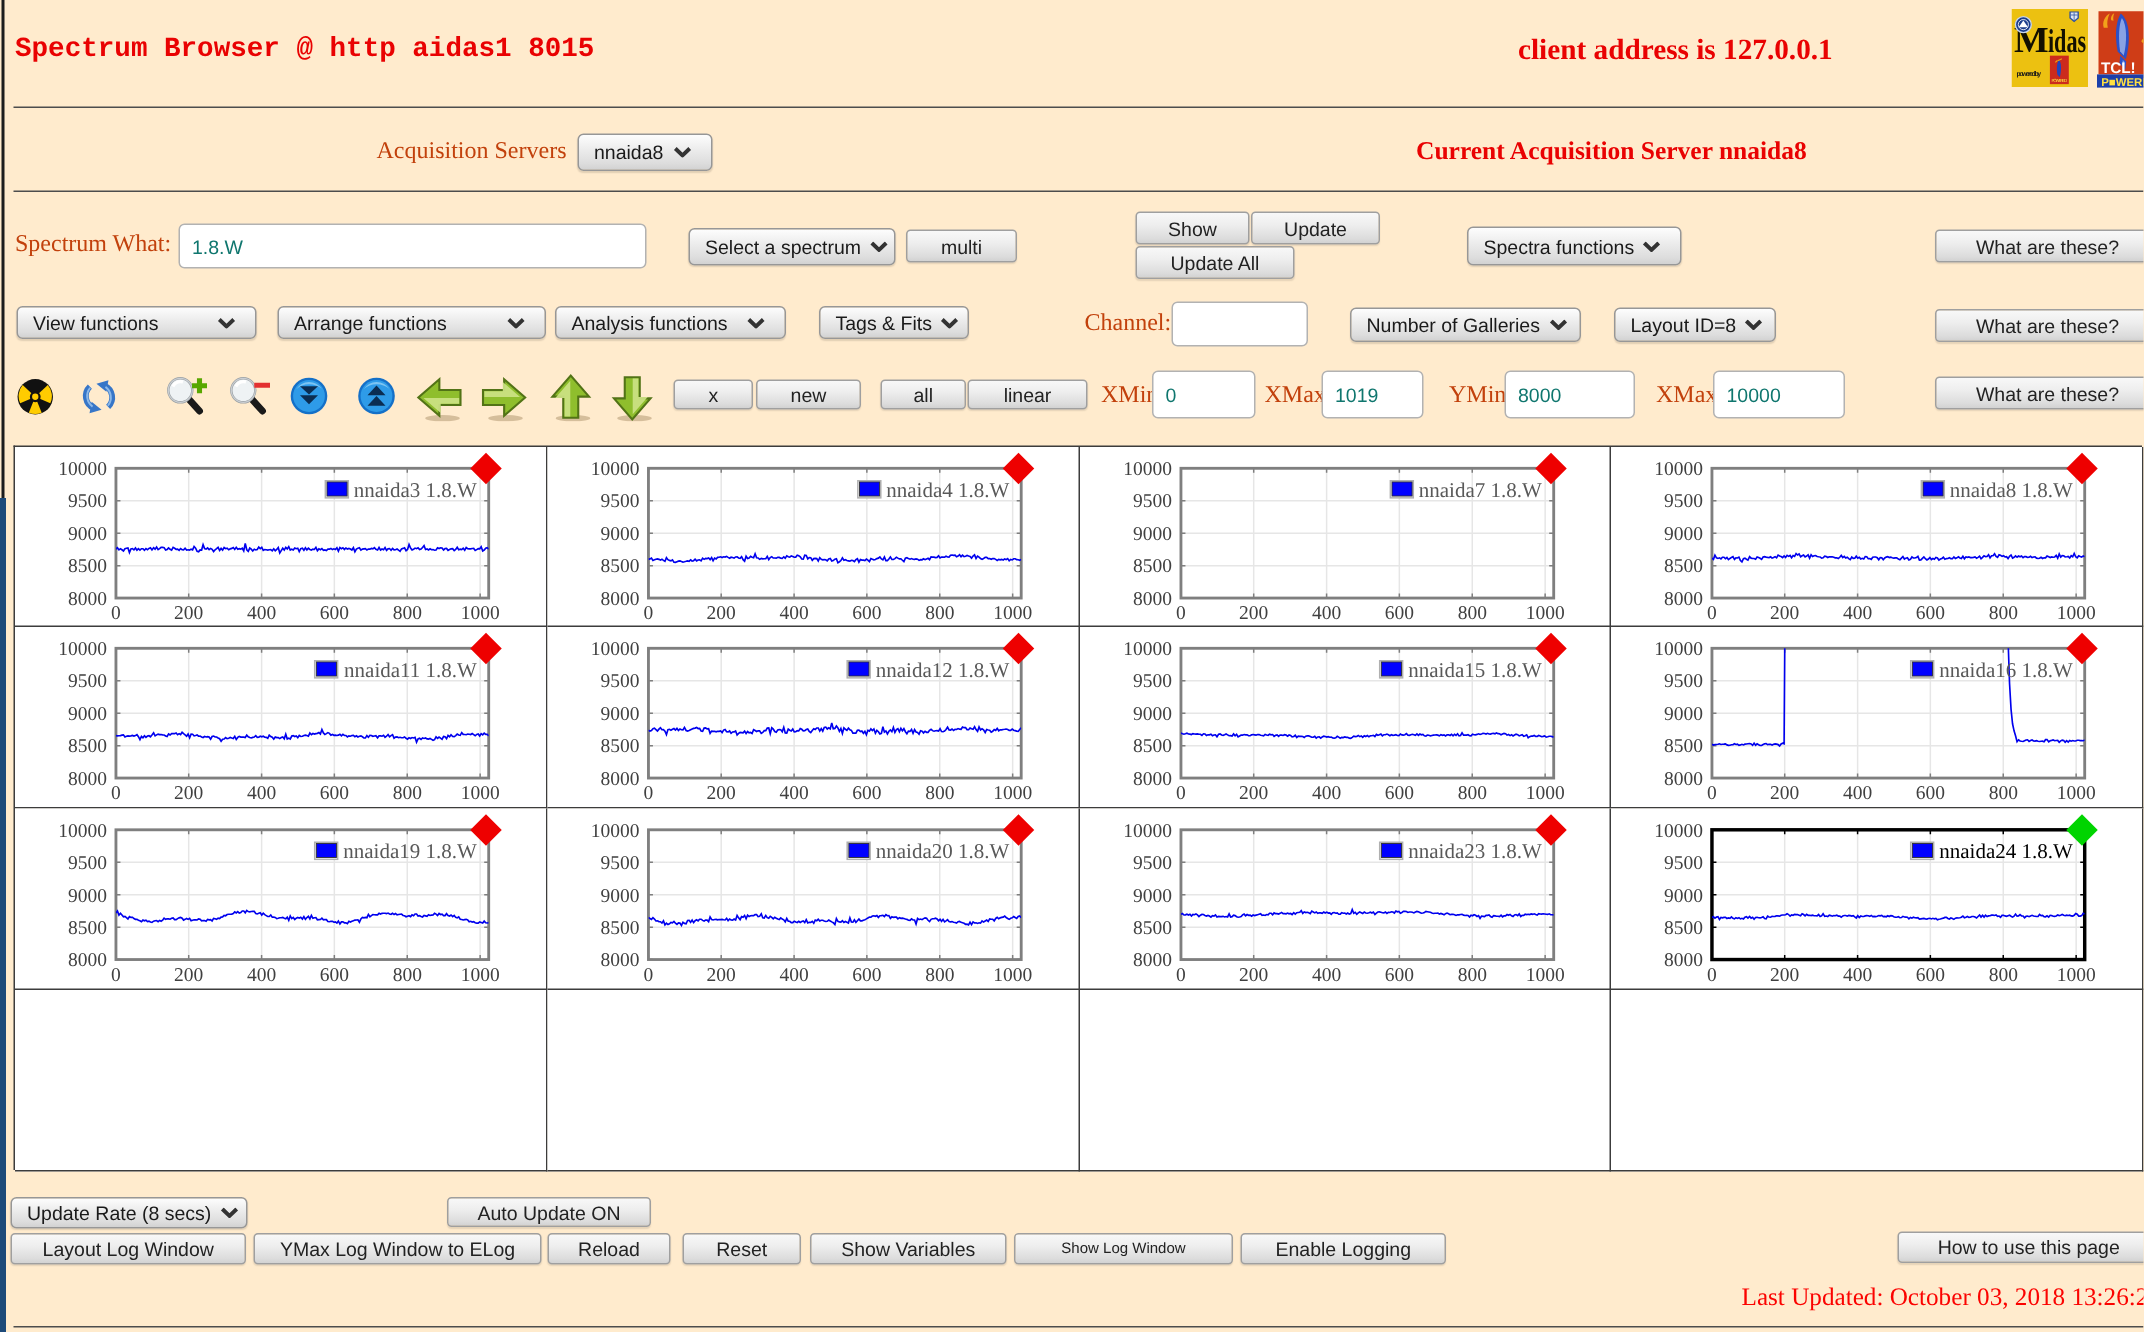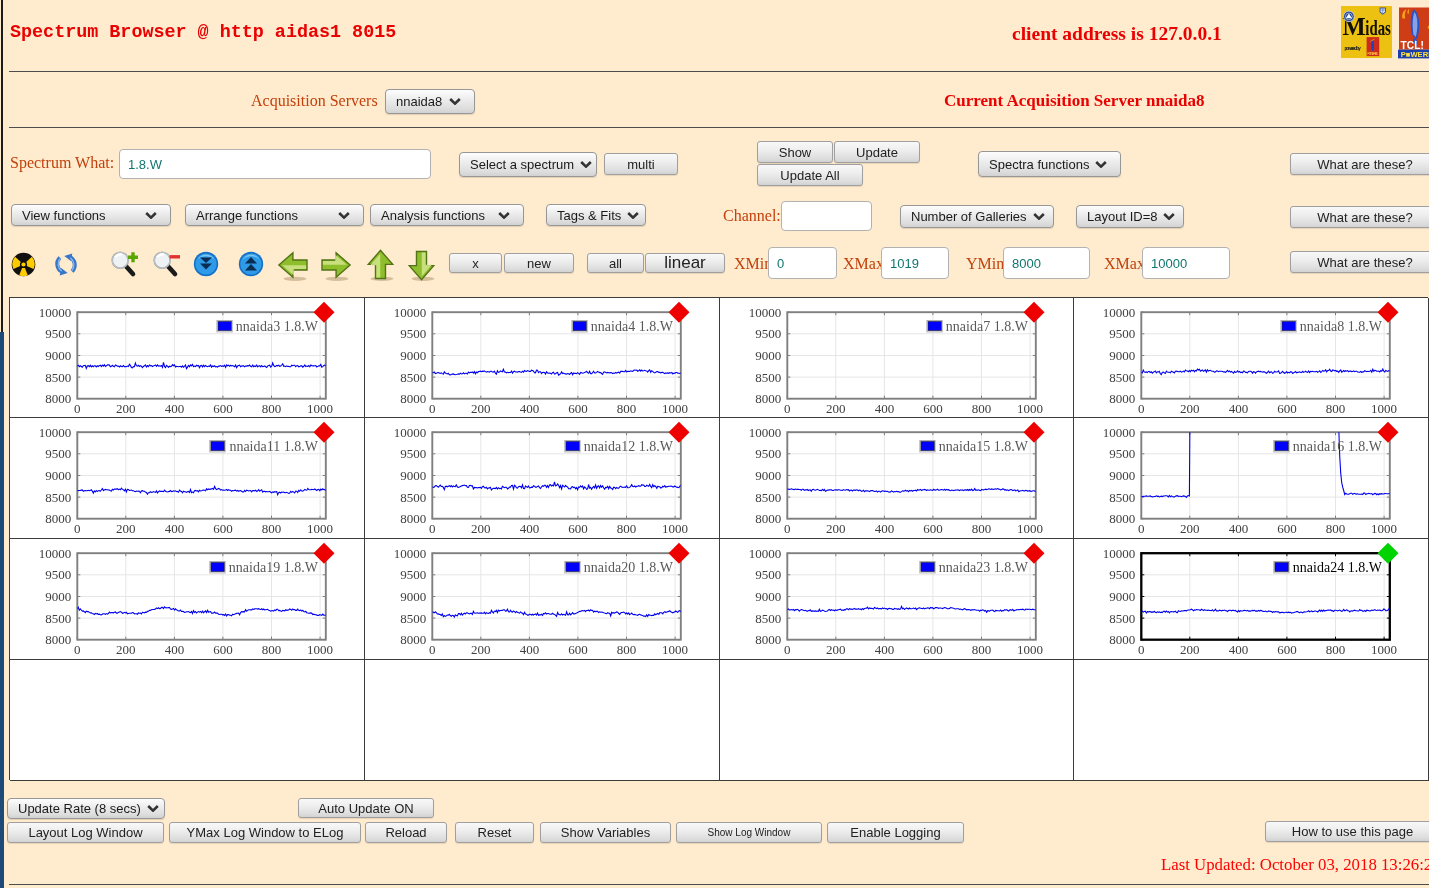--- a/index.html
+++ b/index.html
@@ -199,21 +199,21 @@
 <svg width="33" height="32" viewBox="-16.5 -16 33 32" style="left:405px;top:249px">
 <ellipse cx="1.5" cy="13.8" rx="11.5" ry="2.1" fill="#86693f" opacity="0.35"></ellipse>
 <g transform="rotate(90)">
       <path d="M-13.5 -5 H0.6 V-12.2 L14.6 0 L0.6 12.2 V5 H-13.5 Z" fill="#8fbe2d" stroke="#527316" stroke-width="1.4"></path>
 <path d="M-12.6 -4.1 H-0.3 V-10.3 L11.2 -0.3 L-12.6 -0.3 Z" fill="#cce284" opacity="0.92"></path>
     </g>
 </svg>
 <div class="btn" style="left:449px;top:253px;width:53px;height:20px;font-size:13px">x</div>
 <div class="btn" style="left:504px;top:253px;width:70px;height:20px;font-size:13px">new</div>
 <div class="btn" style="left:587px;top:253px;width:57px;height:20px;font-size:13px">all</div>
-<div class="btn" style="left:645px;top:253px;width:80px;height:20px;font-size:17px">linear</div>
+<div class="btn" style="left:645px;top:253px;width:80px;height:20px;font-size:13px">linear</div>
 <div class="rlab" style="left:734px;top:255px">XMin</div>
 <div class="inp" style="left:768px;top:247px;width:69px;height:32px">0</div>
 <div class="rlab" style="left:843px;top:255px">XMax</div>
 <div class="inp" style="left:881px;top:247px;width:68px;height:32px">1019</div>
 <div class="rlab" style="left:966px;top:255px">YMin</div>
 <div class="inp" style="left:1003px;top:247px;width:87px;height:32px">8000</div>
 <div class="rlab" style="left:1104px;top:255px">XMax</div>
 <div class="inp" style="left:1142px;top:247px;width:88px;height:32px">10000</div>
 <div class="btn" style="left:1290px;top:251px;width:150px;height:22px;font-size:13px">What are these?</div>
 <div style="left:9px;top:296.5px;width:1419.0px;height:483.6px;border-left:1.2px solid #3c3c3c;border-top:1.2px solid #3c3c3c;box-sizing:border-box">

